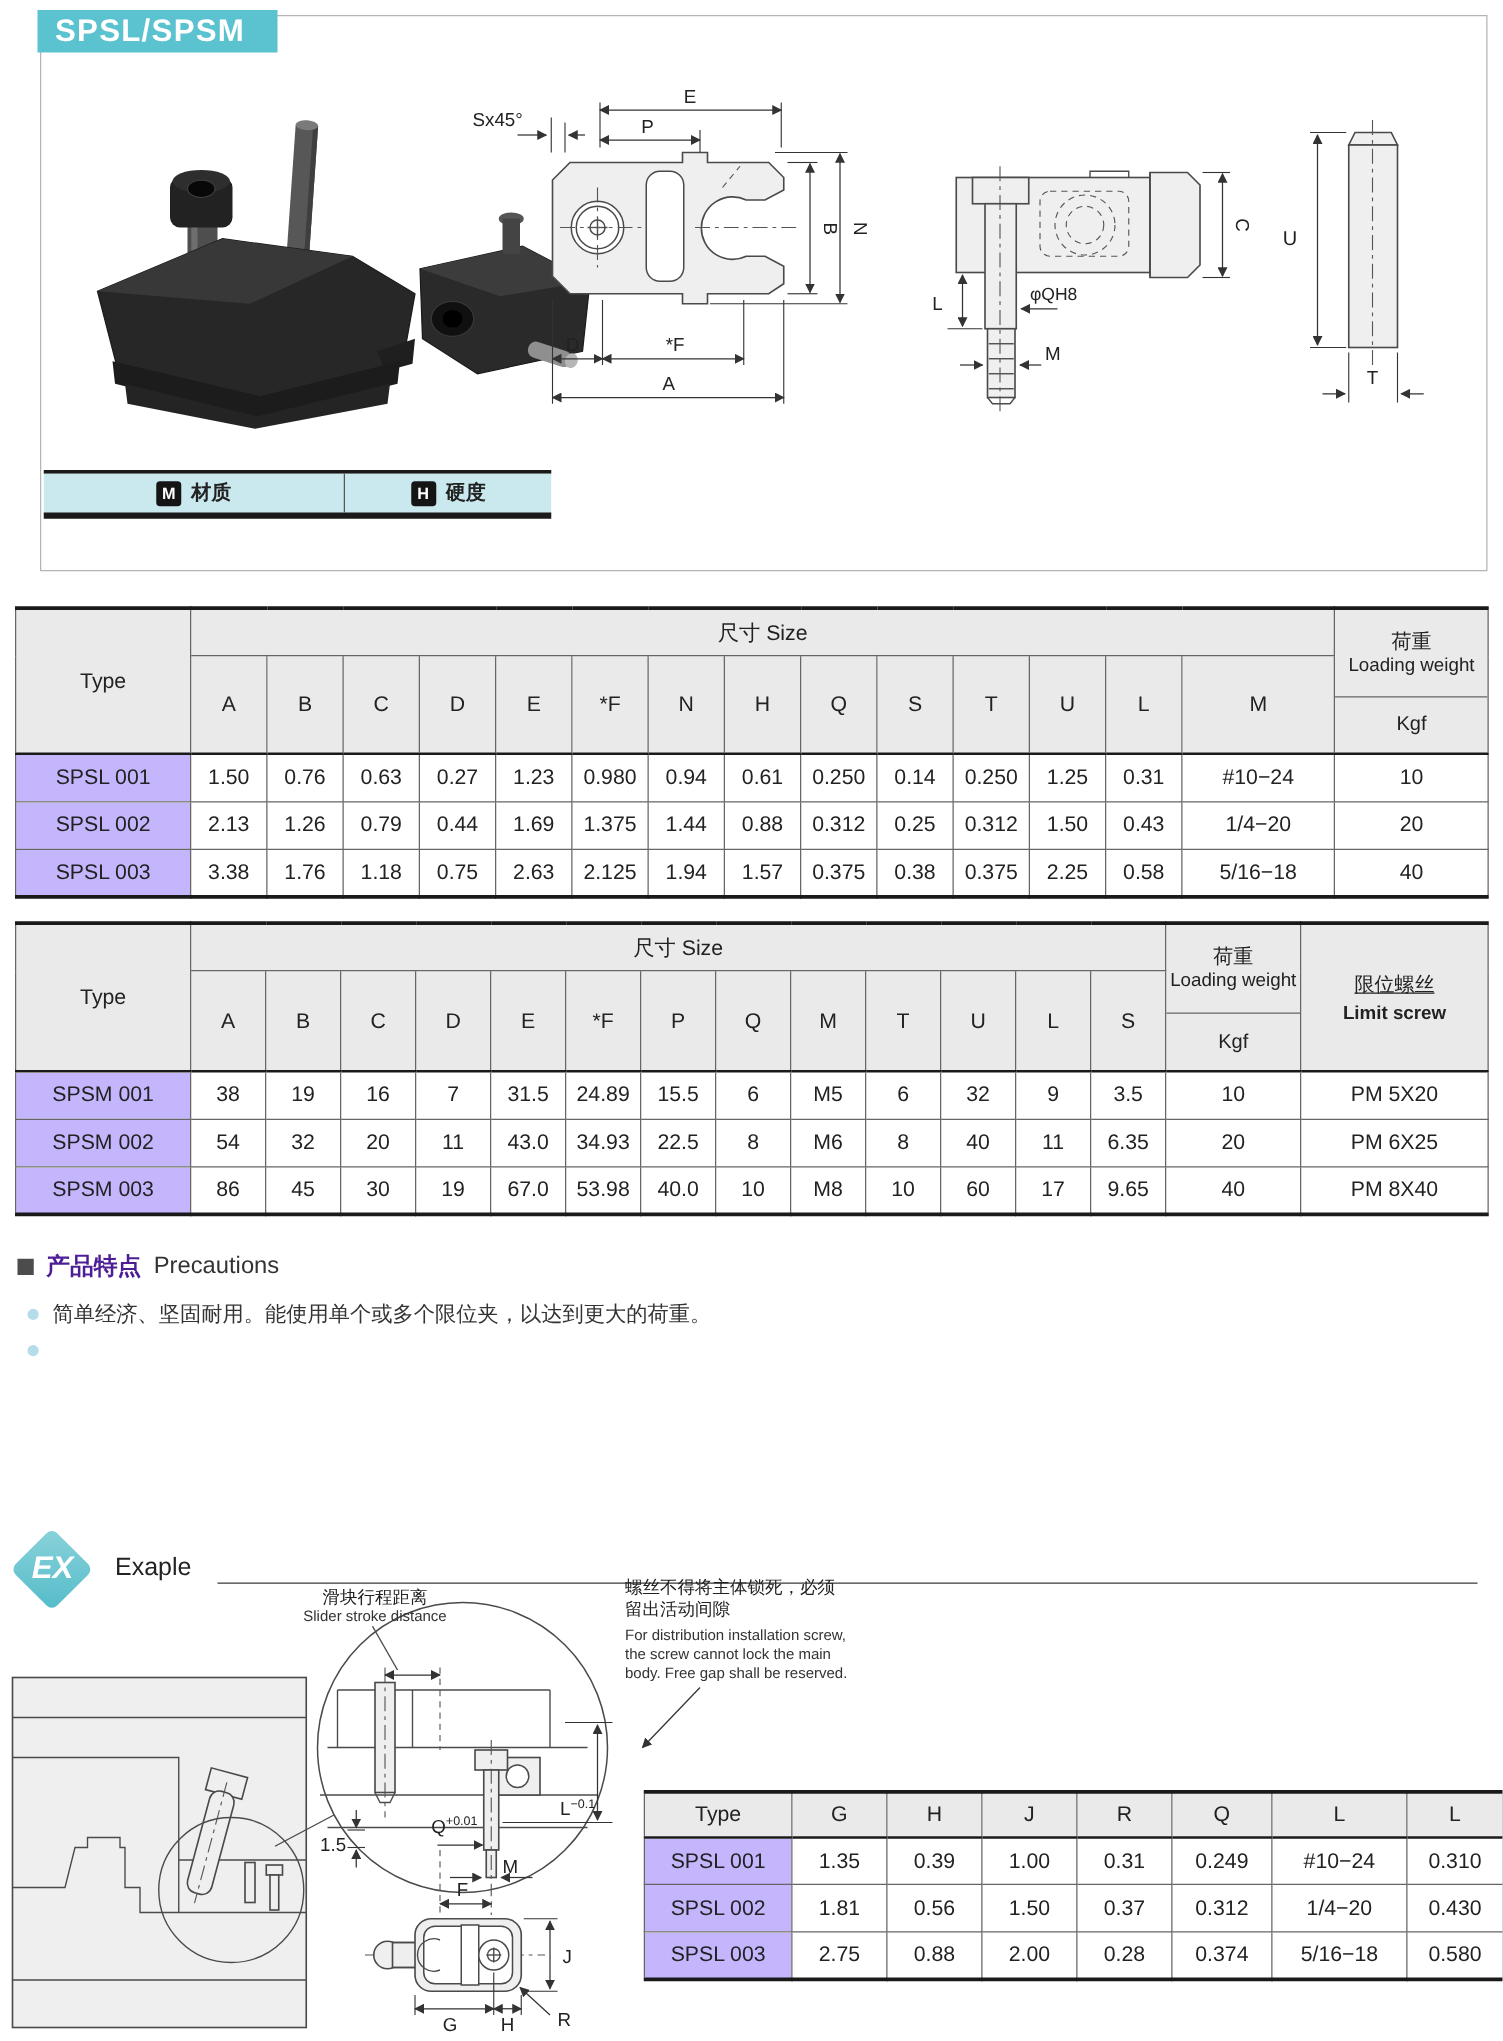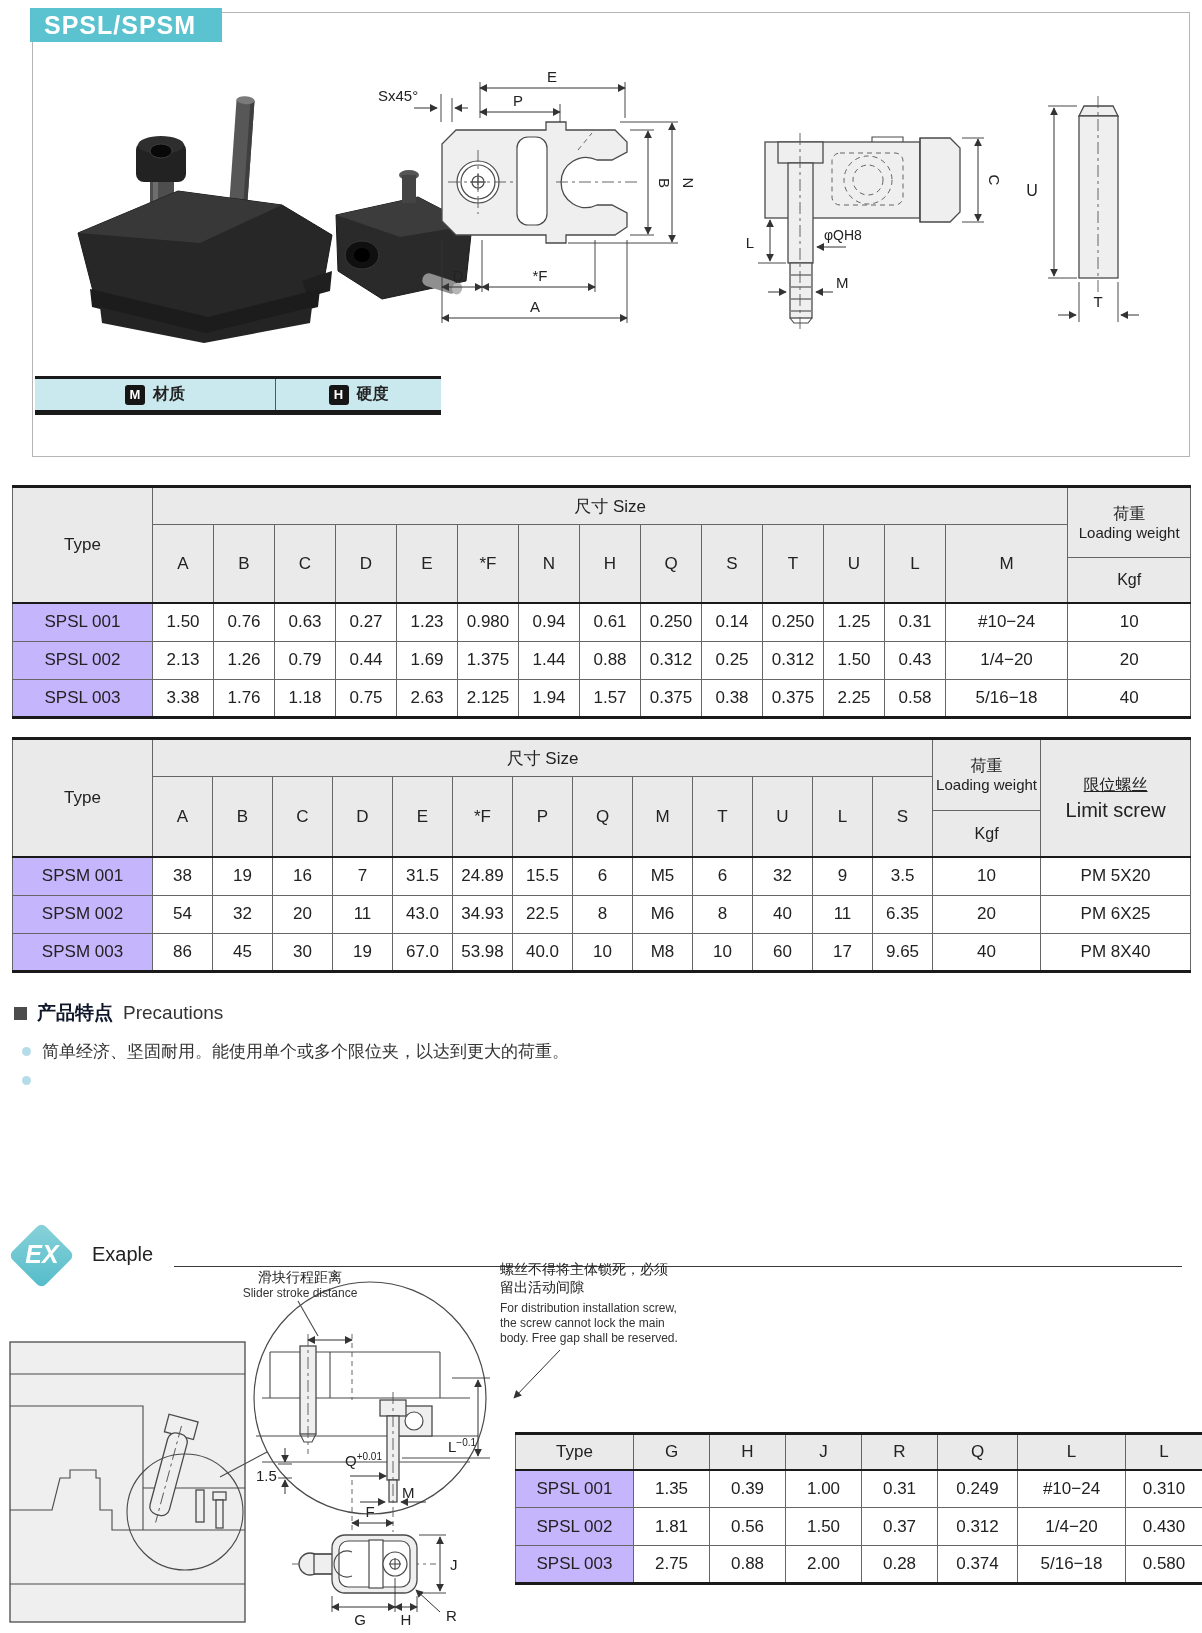--- a/index.html
+++ b/index.html
@@ -35,26 +35,26 @@
     font-size:17px; font-weight:normal; color:#222; padding:0; overflow:hidden; }
   .tbl thead th { background:#eaeaea; }
   .tbl tbody tr td:first-child { background:#c4b5fd; }
   .tbl tbody tr:first-child td { border-top:2px solid #1a1a1a; }
   .load-cell { padding:0 !important; }
   .load-top { display:flex; flex-direction:column; align-items:center; justify-content:center;
     border-bottom:1px solid #666; font-size:15px; line-height:19px; }
   .load-top .cnl { font-size:16px; }
   .load-bottom { display:flex; align-items:center; justify-content:center; font-size:16px; }
   .limit-cn { font-size:16px; text-decoration:underline; margin-bottom:3px; }
-  .limit-en { font-size:20px; }
+  .limit-en { font-size:15px;font-weight:bold; }
 
   
   .prec-title { left:14px; top:1000px; display:flex; align-items:center; gap:10px; font-size:19px; }
   .sq { width:13px; height:13px; background:#4c4c4c; }
-  .prec-cn { font-weight:bold; color:#0f172a; }
+  .prec-cn { font-weight:bold; color:#4c1d95; }
   .prec-en { color:#333; }
   .point { display:flex; gap:11px; }
   .dot { width:9px; height:9px; border-radius:50%; background:#b5dde9; margin-top:7px; flex:none; }
   .p1 { left:22px; top:1040px; font-size:17px; color:#333; }
   .p2 { left:22px; top:1069px; font-size:16.5px; color:#333; line-height:23px; width:620px; }
 
   
   .ex-diamond { left:18px; top:1232px; width:47px; height:47px; transform:rotate(45deg);
     background:linear-gradient(135deg,#8ad2da,#53bcc9); border-radius:6px; }
   .ex-label { left:14px; top:1240px; width:56px; text-align:center; color:#fff;

